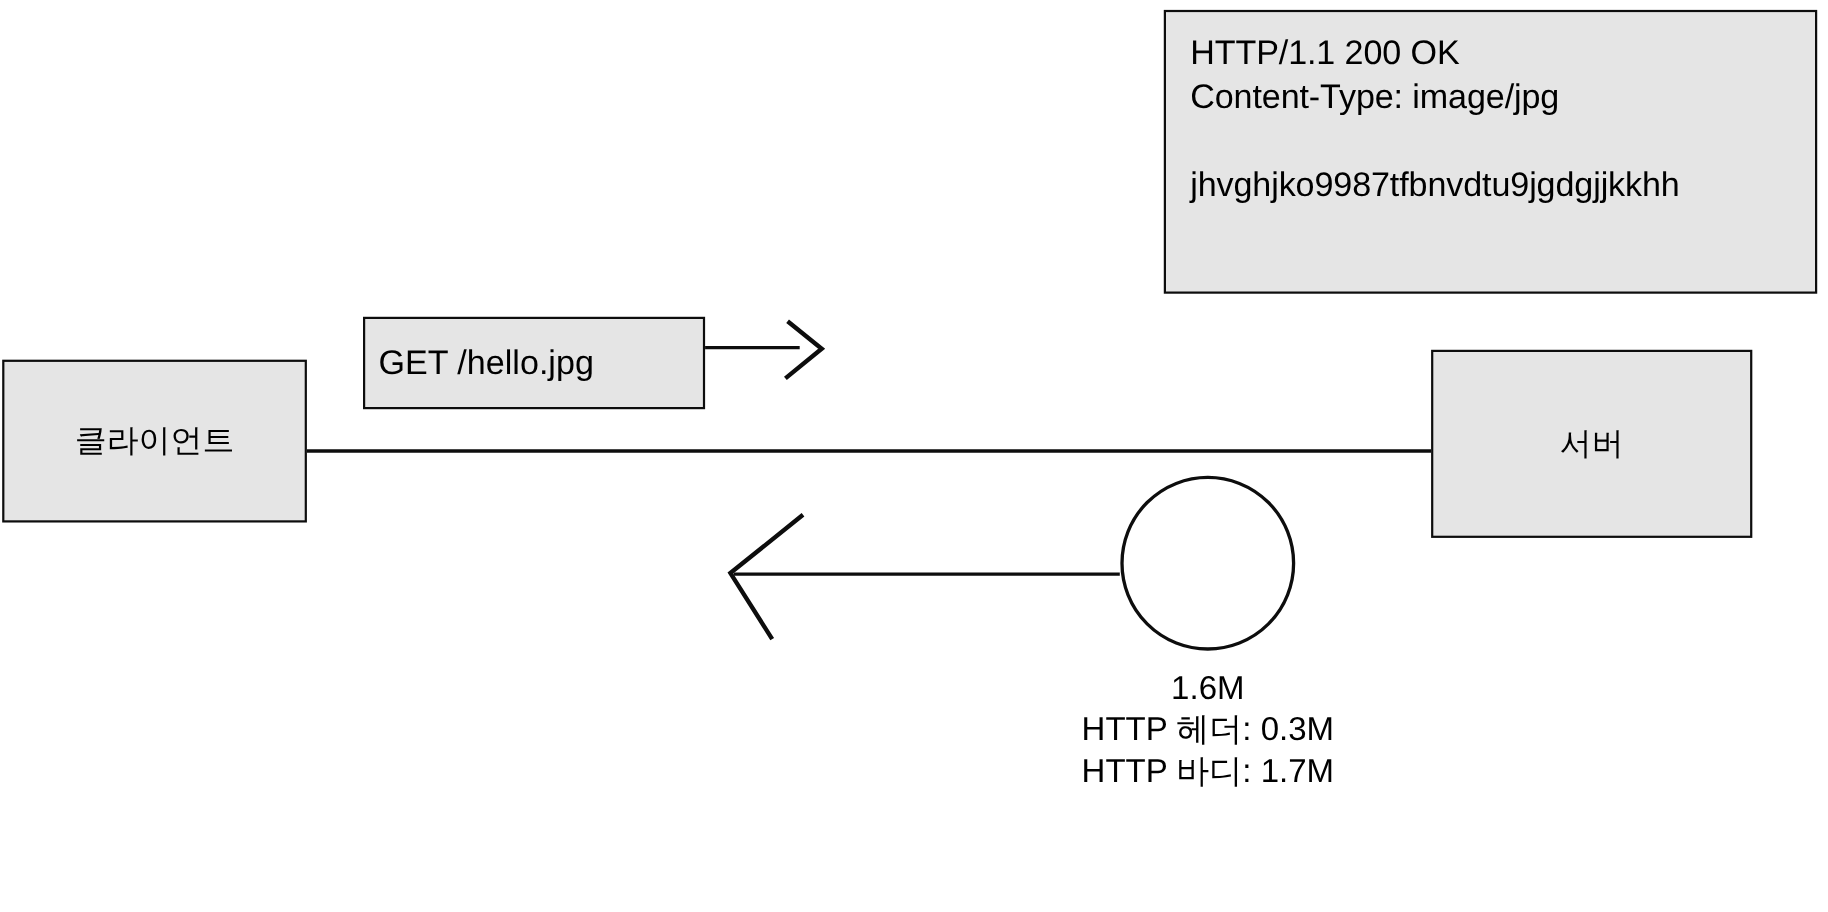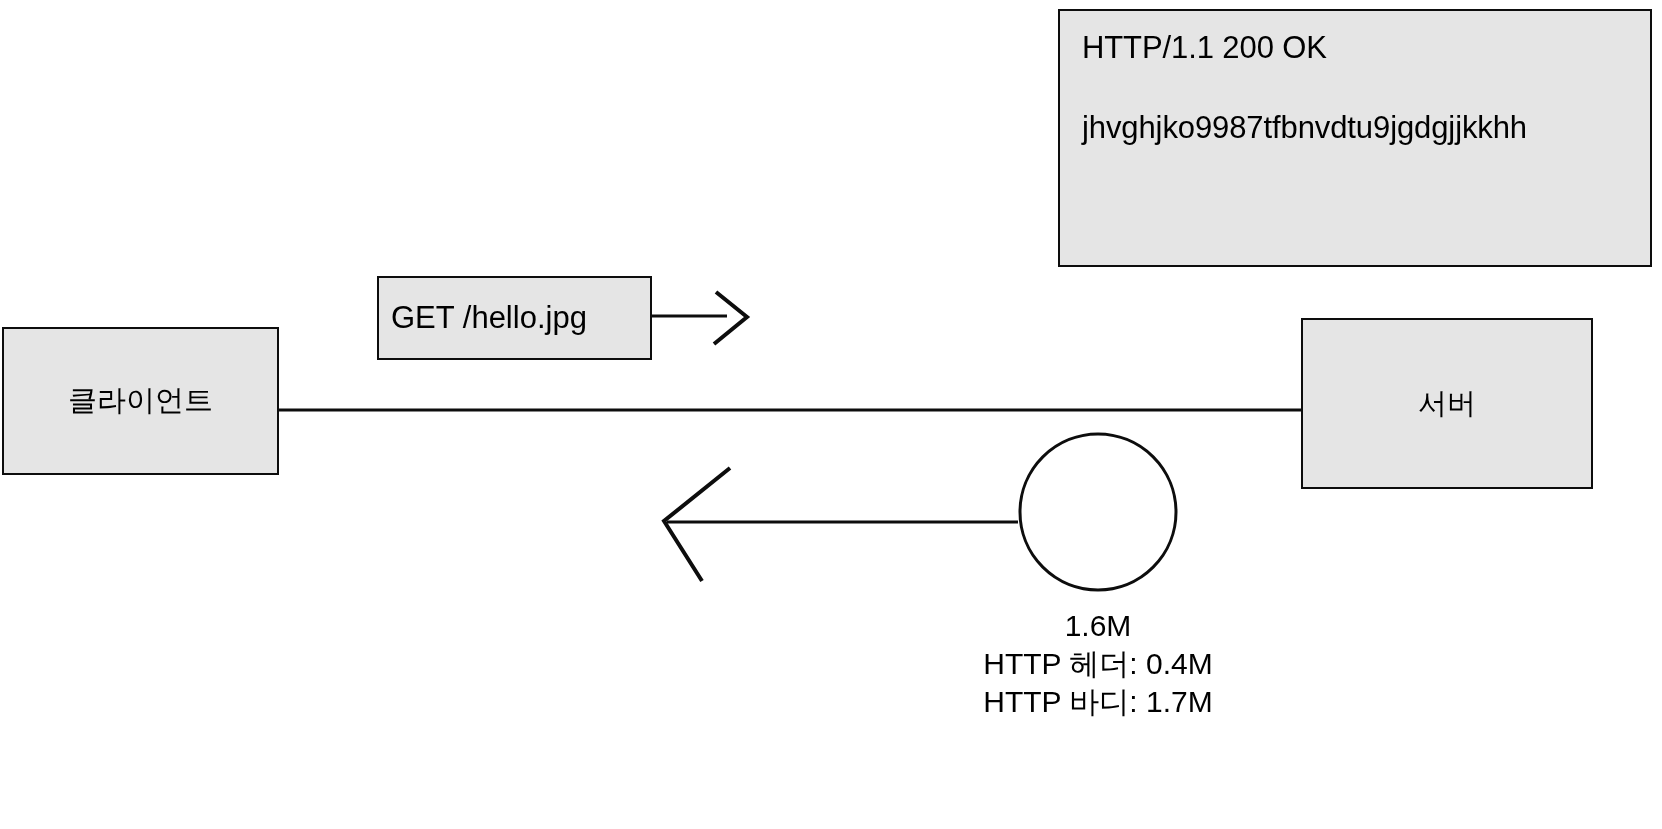--- a/index.html
+++ b/index.html
@@ -53,25 +53,24 @@
     white-space: nowrap;
     letter-spacing: -0.1px;
   }
   .http-gap {
     height: 40px;
   }
 
   
   #get-request-box {
     left: 330px;
-    top: 276px;
-    width: 275px;
+    top: 288px;
+    width: 311px;
     height: 84px;
     padding-left: 12px;
-    margin-left: 47px;
   }
   #get-request-label {
     font-size: 31px;
     line-height: 80px;
     white-space: nowrap;
   }
 
   
   #client-node {
     left: 2px;
@@ -118,35 +117,36 @@
     <polyline points="716,292 747,317 714,344" fill="none" stroke="#0d0d0d" stroke-width="4" stroke-linecap="butt" stroke-linejoin="miter"></polyline>
 
     <line x1="667" y1="522" x2="1018" y2="522" stroke="#0d0d0d" stroke-width="3"></line>
     <polyline points="730,468 664,521 702,581" fill="none" stroke="#0d0d0d" stroke-width="4" stroke-linecap="butt" stroke-linejoin="miter"></polyline>
 
     <circle cx="1098" cy="512" r="78" fill="#ffffff" stroke="#0d0d0d" stroke-width="3"></circle>
   </svg>
 
   <div class="box" id="http-response-box">
     <div class="http-line">HTTP/1.1 200 OK</div>
+    <div class="http-line">Content-Type: image/jpg</div>
     <div class="http-gap"></div>
     <div class="http-line">jhvghjko9987tfbnvdtu9jgdgjjkkhh</div>
   </div>
 
   <div class="box" id="get-request-box">
     <div id="get-request-label">GET /hello.jpg</div>
   </div>
 
   <div class="box box-centered" id="client-node">
     <span class="node-label">클라이언트</span>
   </div>
 
   <div class="box box-centered" id="server-node">
     <span class="node-label">서버</span>
   </div>
 
   <div id="payload-caption">
     <div class="caption-line">1.6M</div>
-    <div class="caption-line">HTTP 헤더: 0.4M</div>
+    <div class="caption-line">HTTP 헤더: 0.3M</div>
     <div class="caption-line">HTTP 바디: 1.7M</div>
   </div>
 
 </div>
 
 </body></html>

